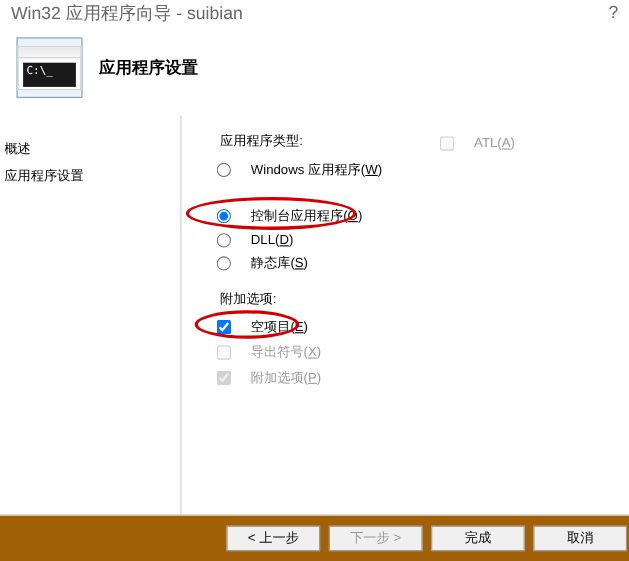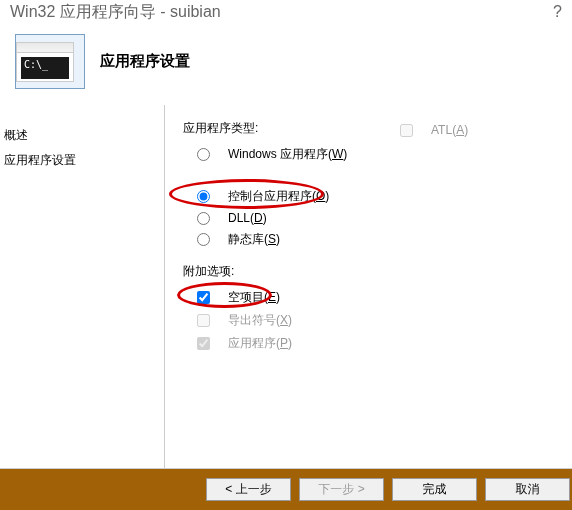--- a/index.html
+++ b/index.html
@@ -24,27 +24,27 @@
   }
   .header {
     background: #fff;
     padding: 10px 15px 15px 15px;
     display: flex;
     align-items: center;
     gap: 15px;
     border-bottom: 1px solid transparent;
   }
   .icon-box {
-    width: 70px;
+    width: 60px;
     height: 55px;
     border: 1px solid #7a9fc4;
     background: #eaf3fb;
     display: flex;
     align-items: center;
-    justify-content: flex-start;
+    justify-content: flex-end;
     position: relative;
   }
   .icon-inner {
     width: 58px;
     height: 40px;
     background: #fff;
     border: 1px solid #ccc;
     position: relative;
   }
   .icon-inner .bar {
@@ -90,21 +90,21 @@
   }
   .nav-item.active {
     color: #000;
   }
   .main {
     flex: 1;
     padding: 15px 18px;
     position: relative;
   }
   .section-label {
-    margin: 0 0 6px 0;
+    margin: 0 0 6px 17px;
   }
   .radio-row, .check-row {
     display: flex;
     align-items: center;
     gap: 18px;
     padding: 3px 0 3px 14px;
     position: relative;
   }
   .radio-row input, .check-row input {
     margin: 0;
@@ -207,21 +207,21 @@
       <span class="circle-annot" style="left:-6px; top:-4px; width:95px; height:26px;"></span>
     </label>
 
     <label class="check-row disabled">
       <input type="checkbox" disabled="" style="">
       <span><span>导出符号</span>(<span class="u">X</span>)</span>
     </label>
 
     <label class="check-row disabled">
       <input type="checkbox" checked="" disabled="" style="">
-      <span><span>应用程序</span>(<span class="u">P</span>)</span>
+      <span><span>附加选项</span>(<span class="u">P</span>)</span>
     </label>
 
     <div class="right-col">
       <label class="check-row disabled">
         <input type="checkbox" disabled="" style="">
         <span><span>ATL</span>(<span class="u">A</span>)</span>
       </label>
     </div>
 
   </div>

